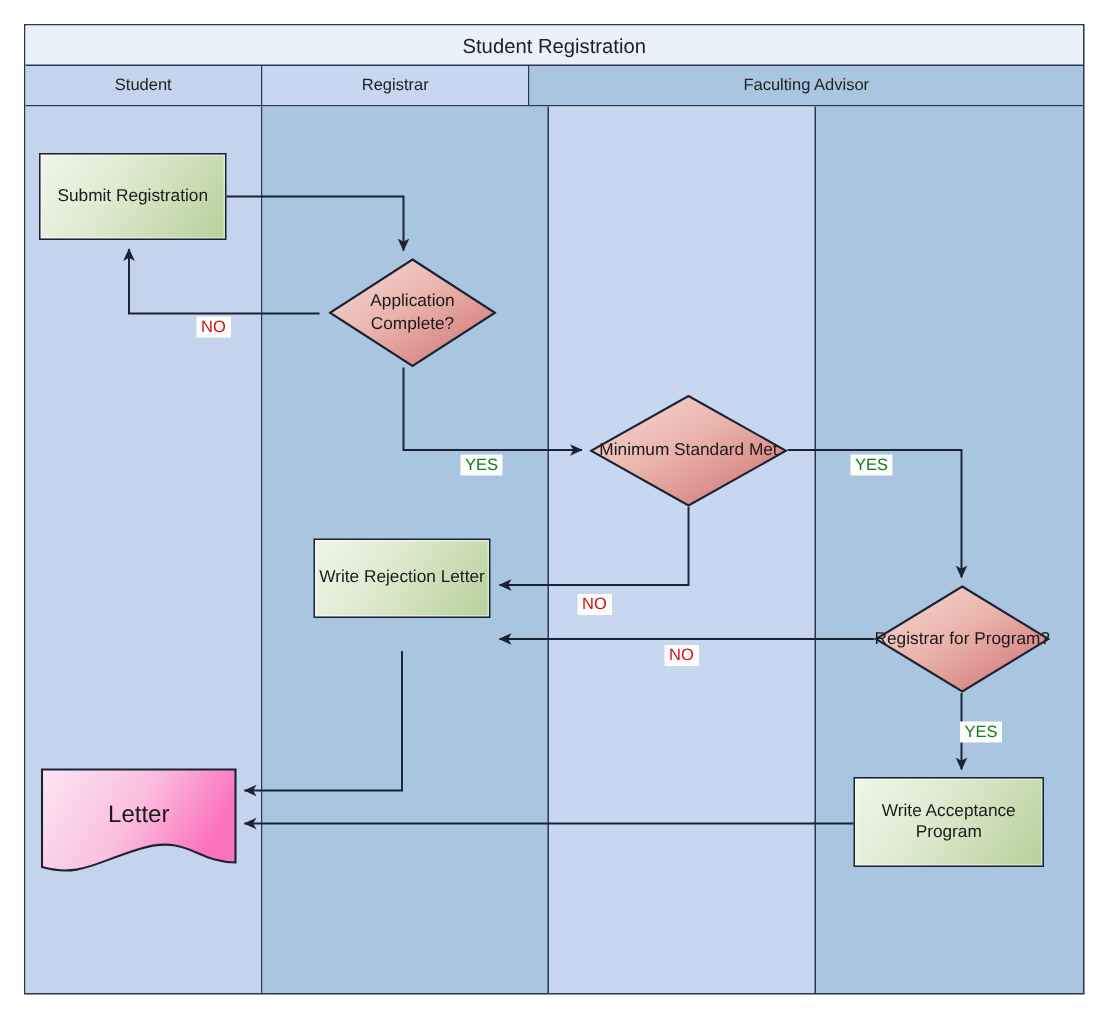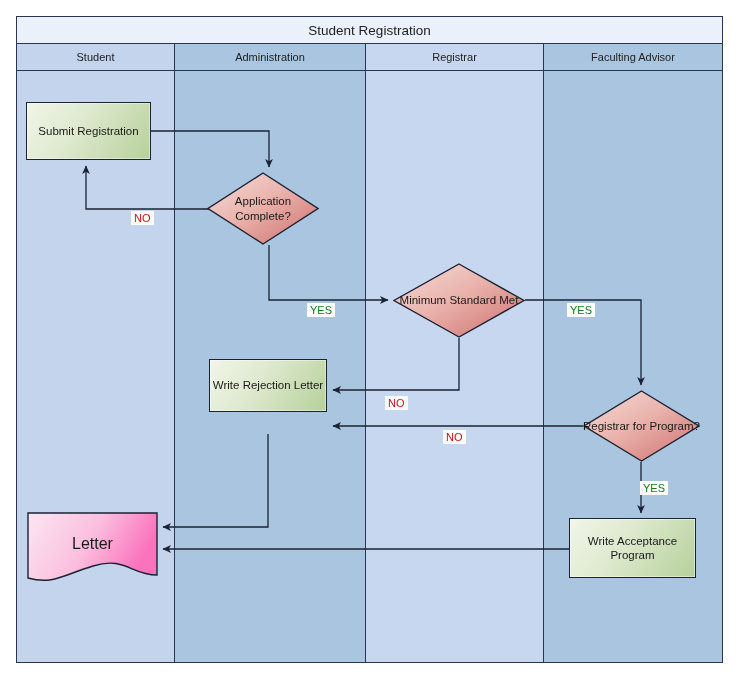--- a/index.html
+++ b/index.html
@@ -60,23 +60,20 @@
 <div id="diagram">
 
   <div id="title-bar">
     <span>Student Registration</span>
   </div>
 
   <div id="lane-headers">
     <div class="lane-head" style="width:158px;background:#c4d4ec;">
       <span>Student</span>
     </div>
-    <div class="lane-head" style="width:191px;background:#a9c5df;">
-      <span>Administration</span>
-    </div>
     <div class="lane-head" style="width:178px;background:#c7d7ef;">
       <span>Registrar</span>
     </div>
     <div class="lane-head" style="flex:1;background:#a9c5df;">
       <span>Faculting Advisor</span>
     </div>
   </div>
 
   <div id="lane-bodies">
     <div class="lane-body" style="width:158px;background:#c4d4ec;"></div>
@@ -122,21 +119,21 @@
     <path d="M268,434 L268,527 L163,527" marker-end="url(#arw)"></path>
 
     <path d="M569,549 L163,549" marker-end="url(#arw)"></path>
   </g>
 </svg>
 
 <div class="node proc" style="left:26px;top:102px;width:125px;height:58px;">
   <span>Submit Registration</span>
 </div>
 
-<div class="diamond-wrap" style="left:207px;top:172px;width:112px;height:73px;">
+<div class="diamond-wrap" style="left:219px;top:172px;width:112px;height:73px;">
   <svg width="112" height="73" viewBox="0 0 112 73" xmlns="http://www.w3.org/2000/svg">
     <polygon points="56,1 111,36.5 56,72 1,36.5" fill="url(#gDec)" stroke="#1b2233" stroke-width="1.4"></polygon>
   </svg>
   <div class="diamond-label">Application Complete?</div>
 </div>
 
 <div class="diamond-wrap" style="left:393px;top:263px;width:132px;height:75px;">
   <svg width="132" height="75" viewBox="0 0 132 75" xmlns="http://www.w3.org/2000/svg">
     <polygon points="66,1 131,37.5 66,74 1,37.5" fill="url(#gDec)" stroke="#1b2233" stroke-width="1.4"></polygon>
   </svg>

